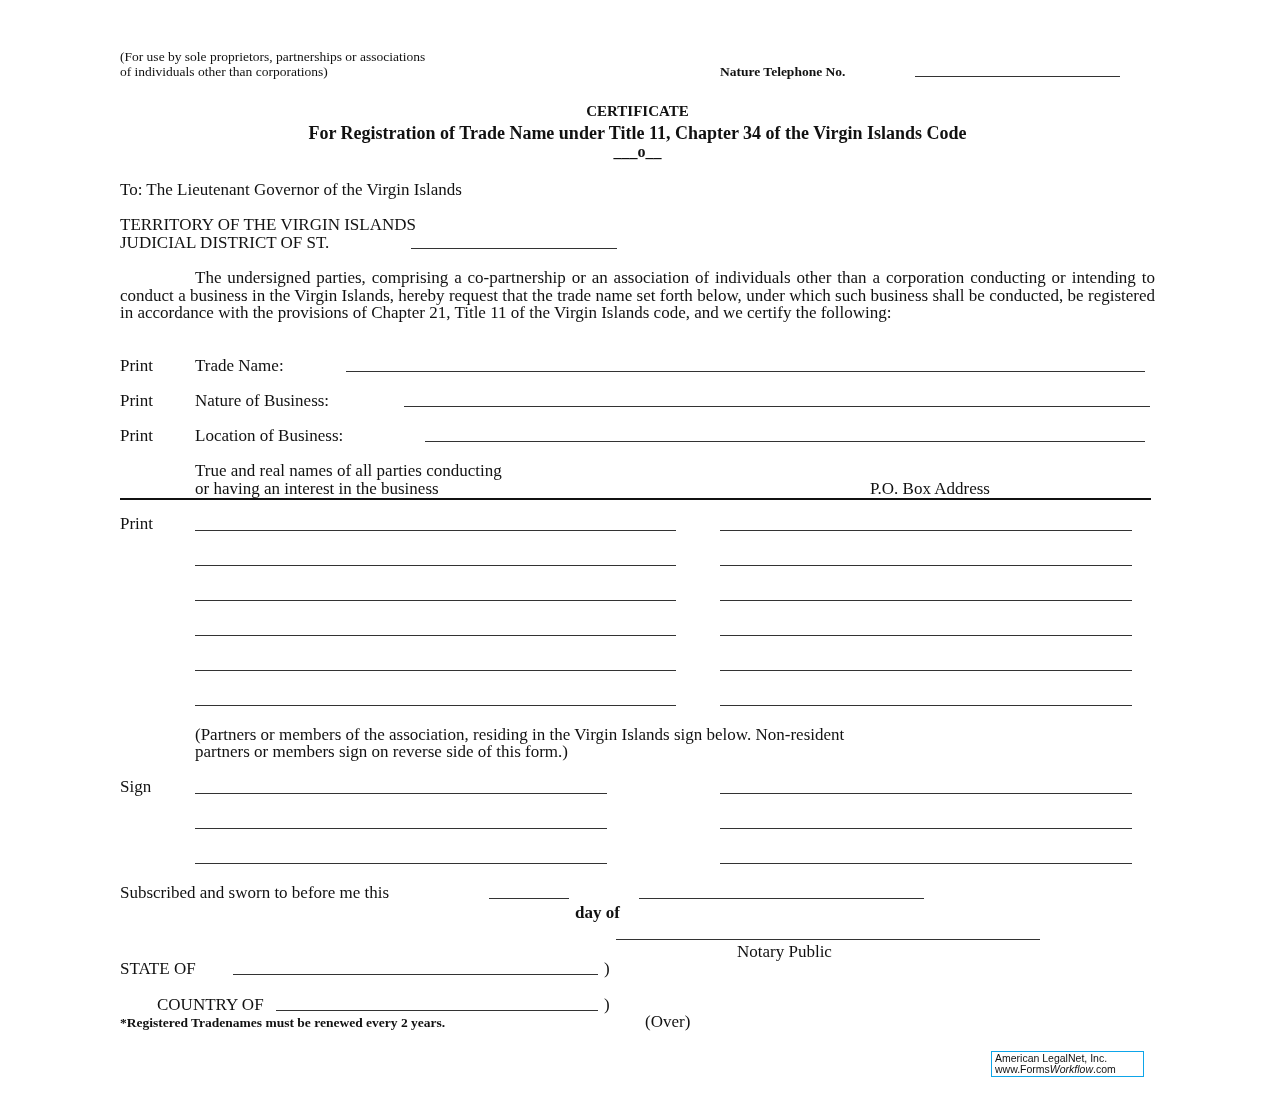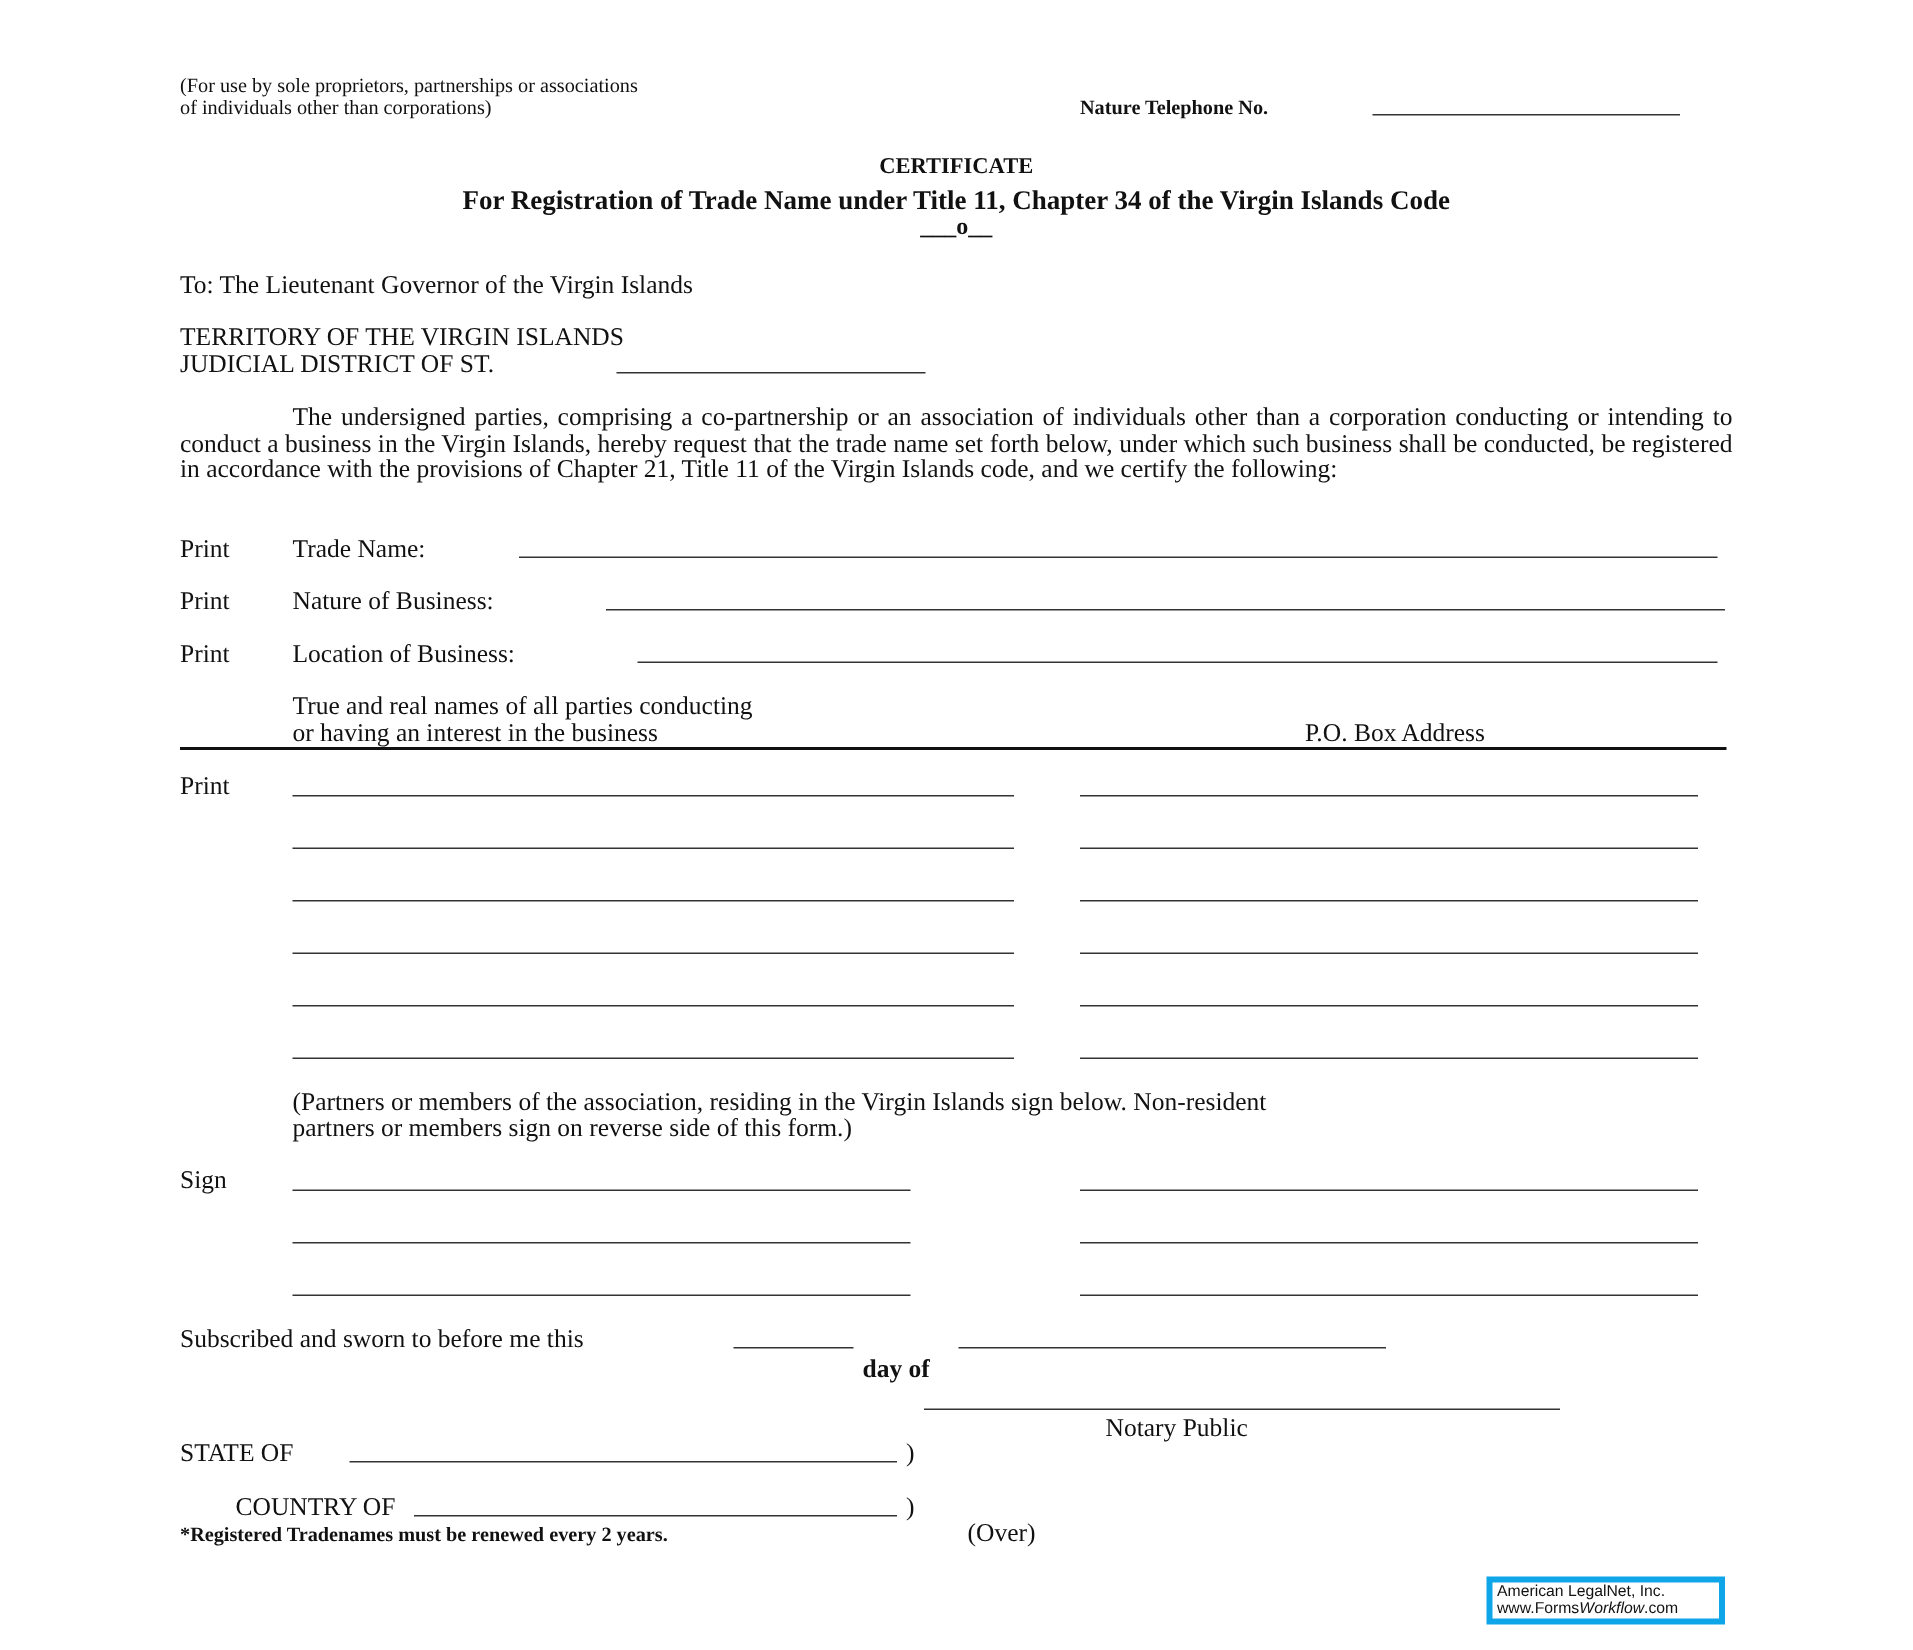--- a/index.html
+++ b/index.html
@@ -6,21 +6,21 @@
   body { width:1275px; height:1100px; position:relative; overflow:hidden;
          font-family:"Liberation Serif", "DejaVu Serif", serif; color:#111; }
   .abs { position:absolute; white-space:nowrap; }
   .small { font-size:13.5px; line-height:15px; }
   .body { font-size:17px; line-height:18px; }
   .bold { font-weight:bold; }
   .center { text-align:center; }
   .justify { text-align:justify; white-space:normal; }
   .field-input { position:absolute; border:none; border-bottom:1px solid #333; background:transparent;
                  height:14px; padding:0; outline:none; font-family:"Liberation Serif", serif; font-size:15px; }
-  .logo-box { position:absolute; border:4px solid #0ea5e9; font-family:"Liberation Sans", sans-serif;
+  .logo-box { position:absolute; border:1px solid #0ea5e9; font-family:"Liberation Sans", sans-serif;
               font-size:10.5px; line-height:11px; padding:1px 3px; }
 </style>
 </head>
 <body>
 
 <div class="abs small" style="left:120px; top:49px;">(For use by sole proprietors, partnerships or associations</div>
 <div class="abs small" style="left:120px; top:64px;">of individuals other than corporations)</div>
 <div class="abs small bold" style="left:720px; top:64px;">Nature Telephone No.</div>
 <input class="field-input" style="left: 915px; top: 62px; width: 205px;" type="text">
 

